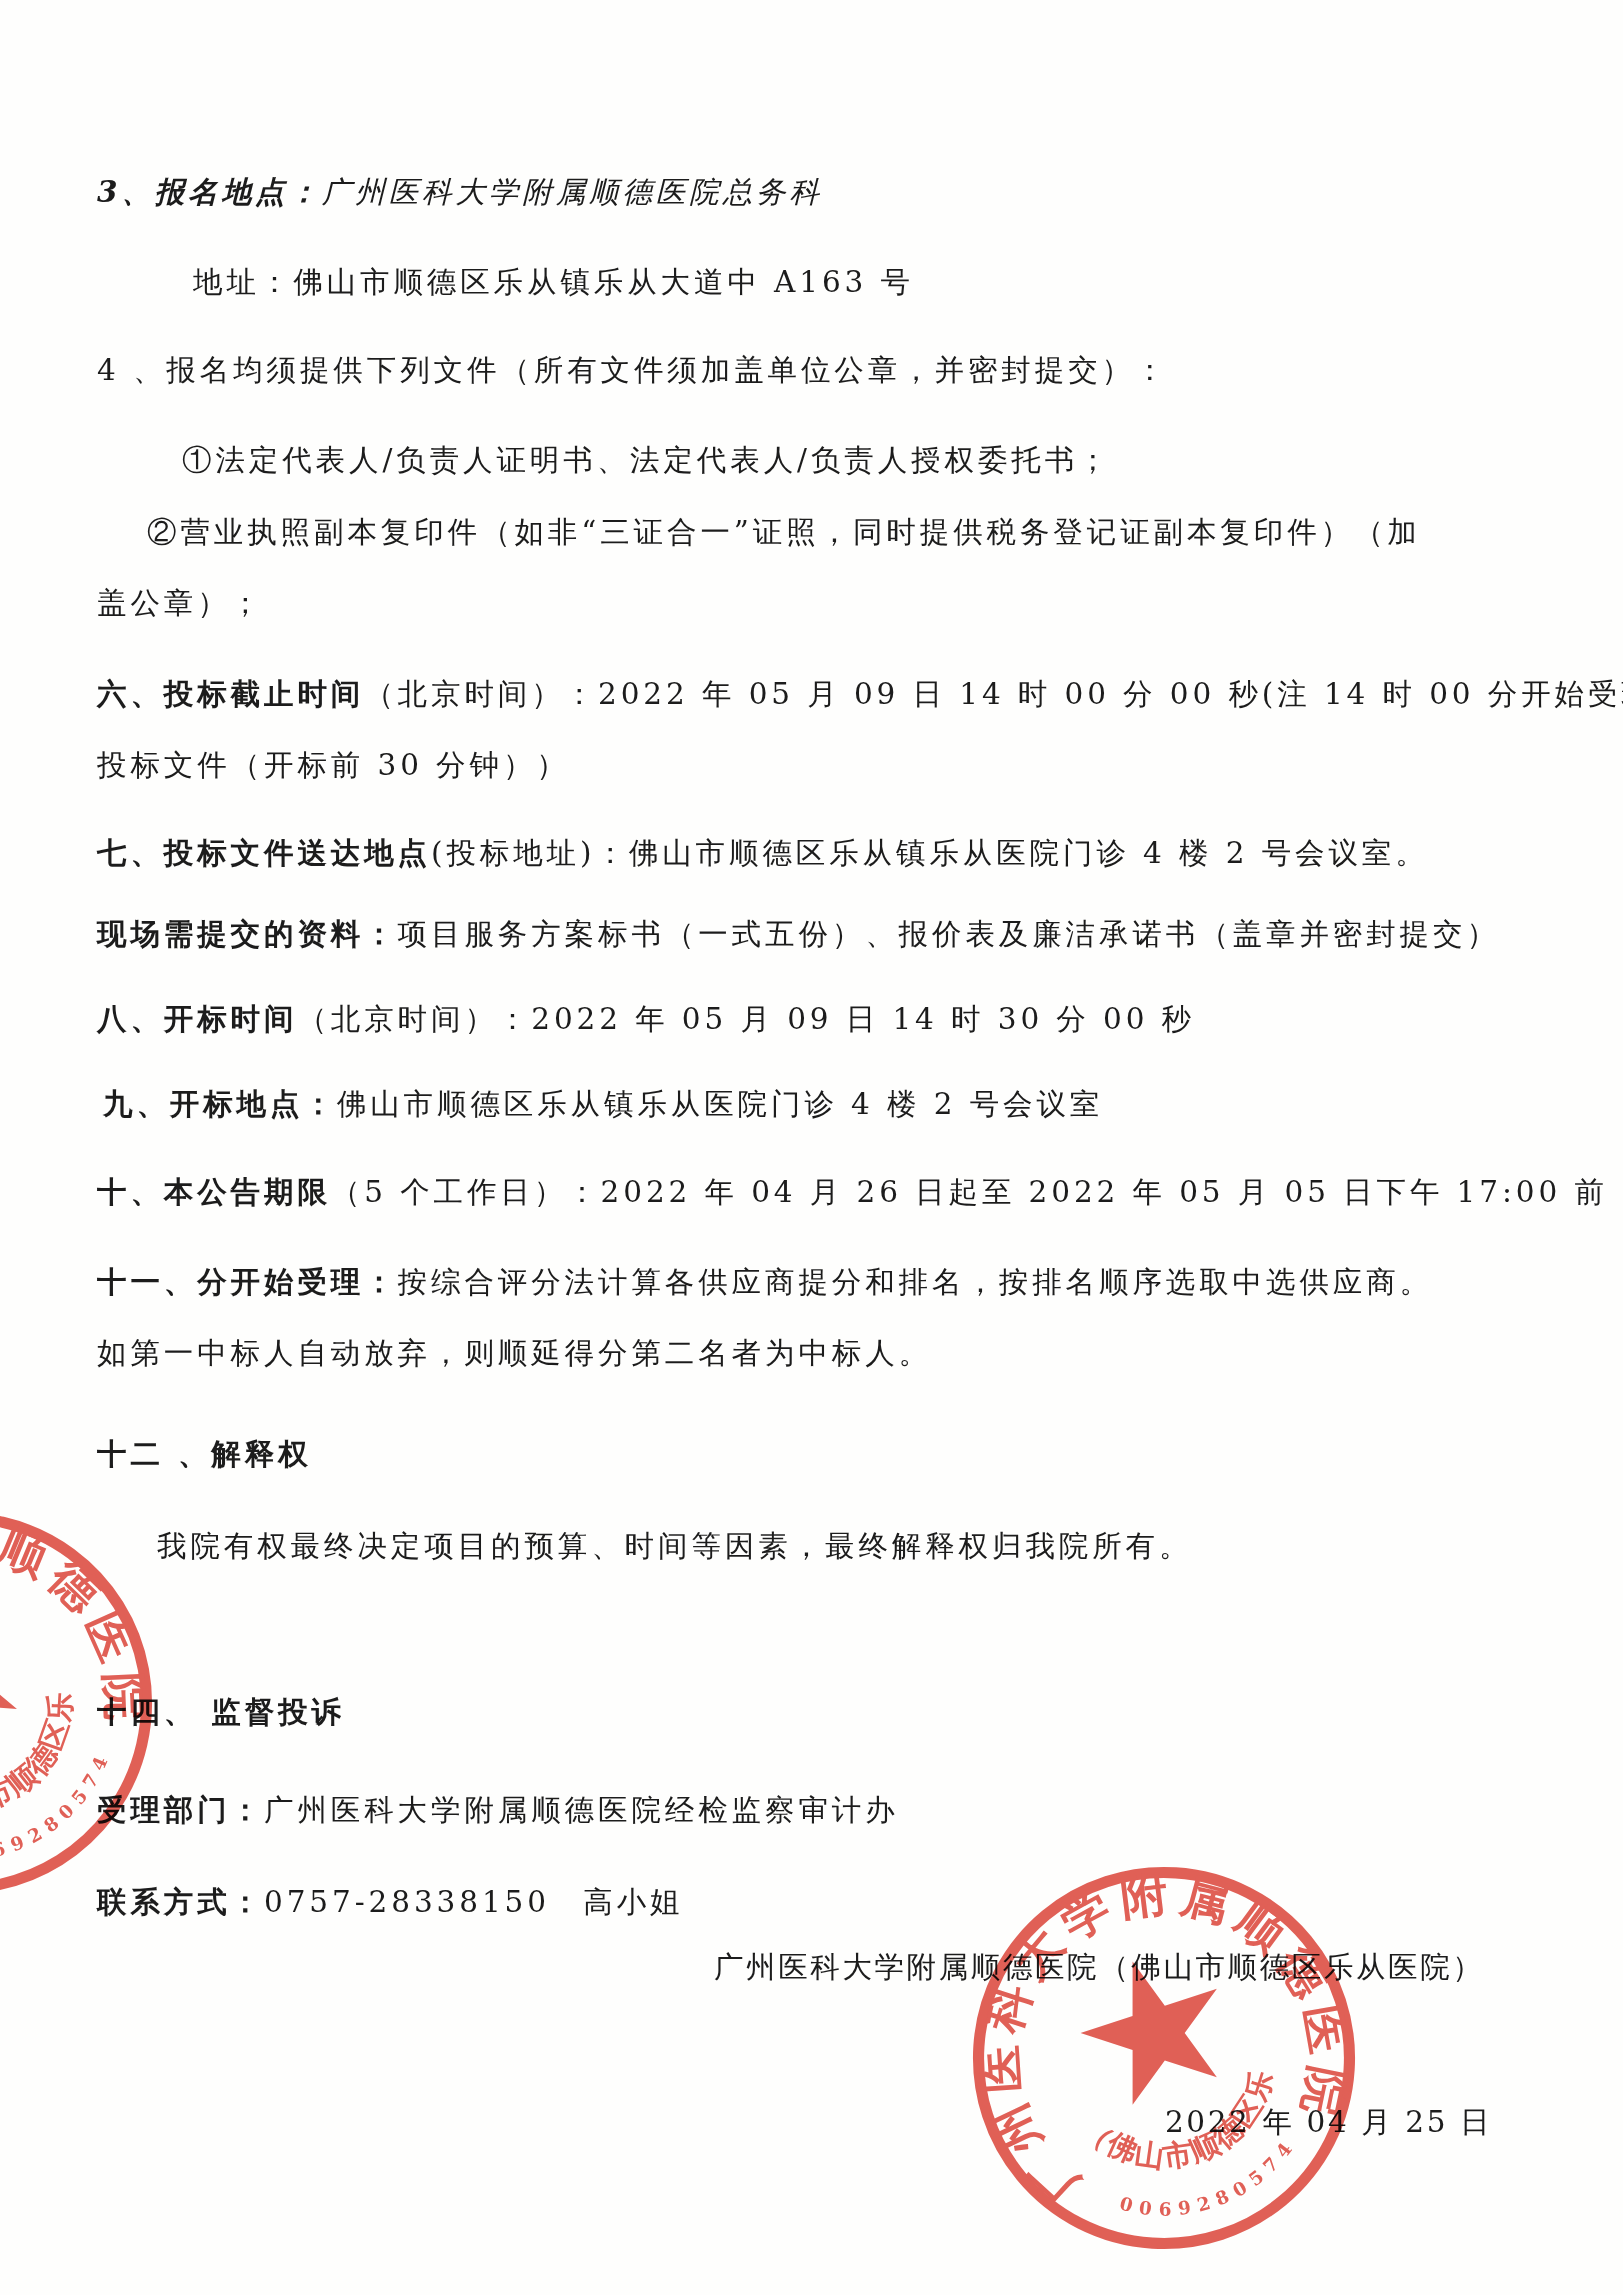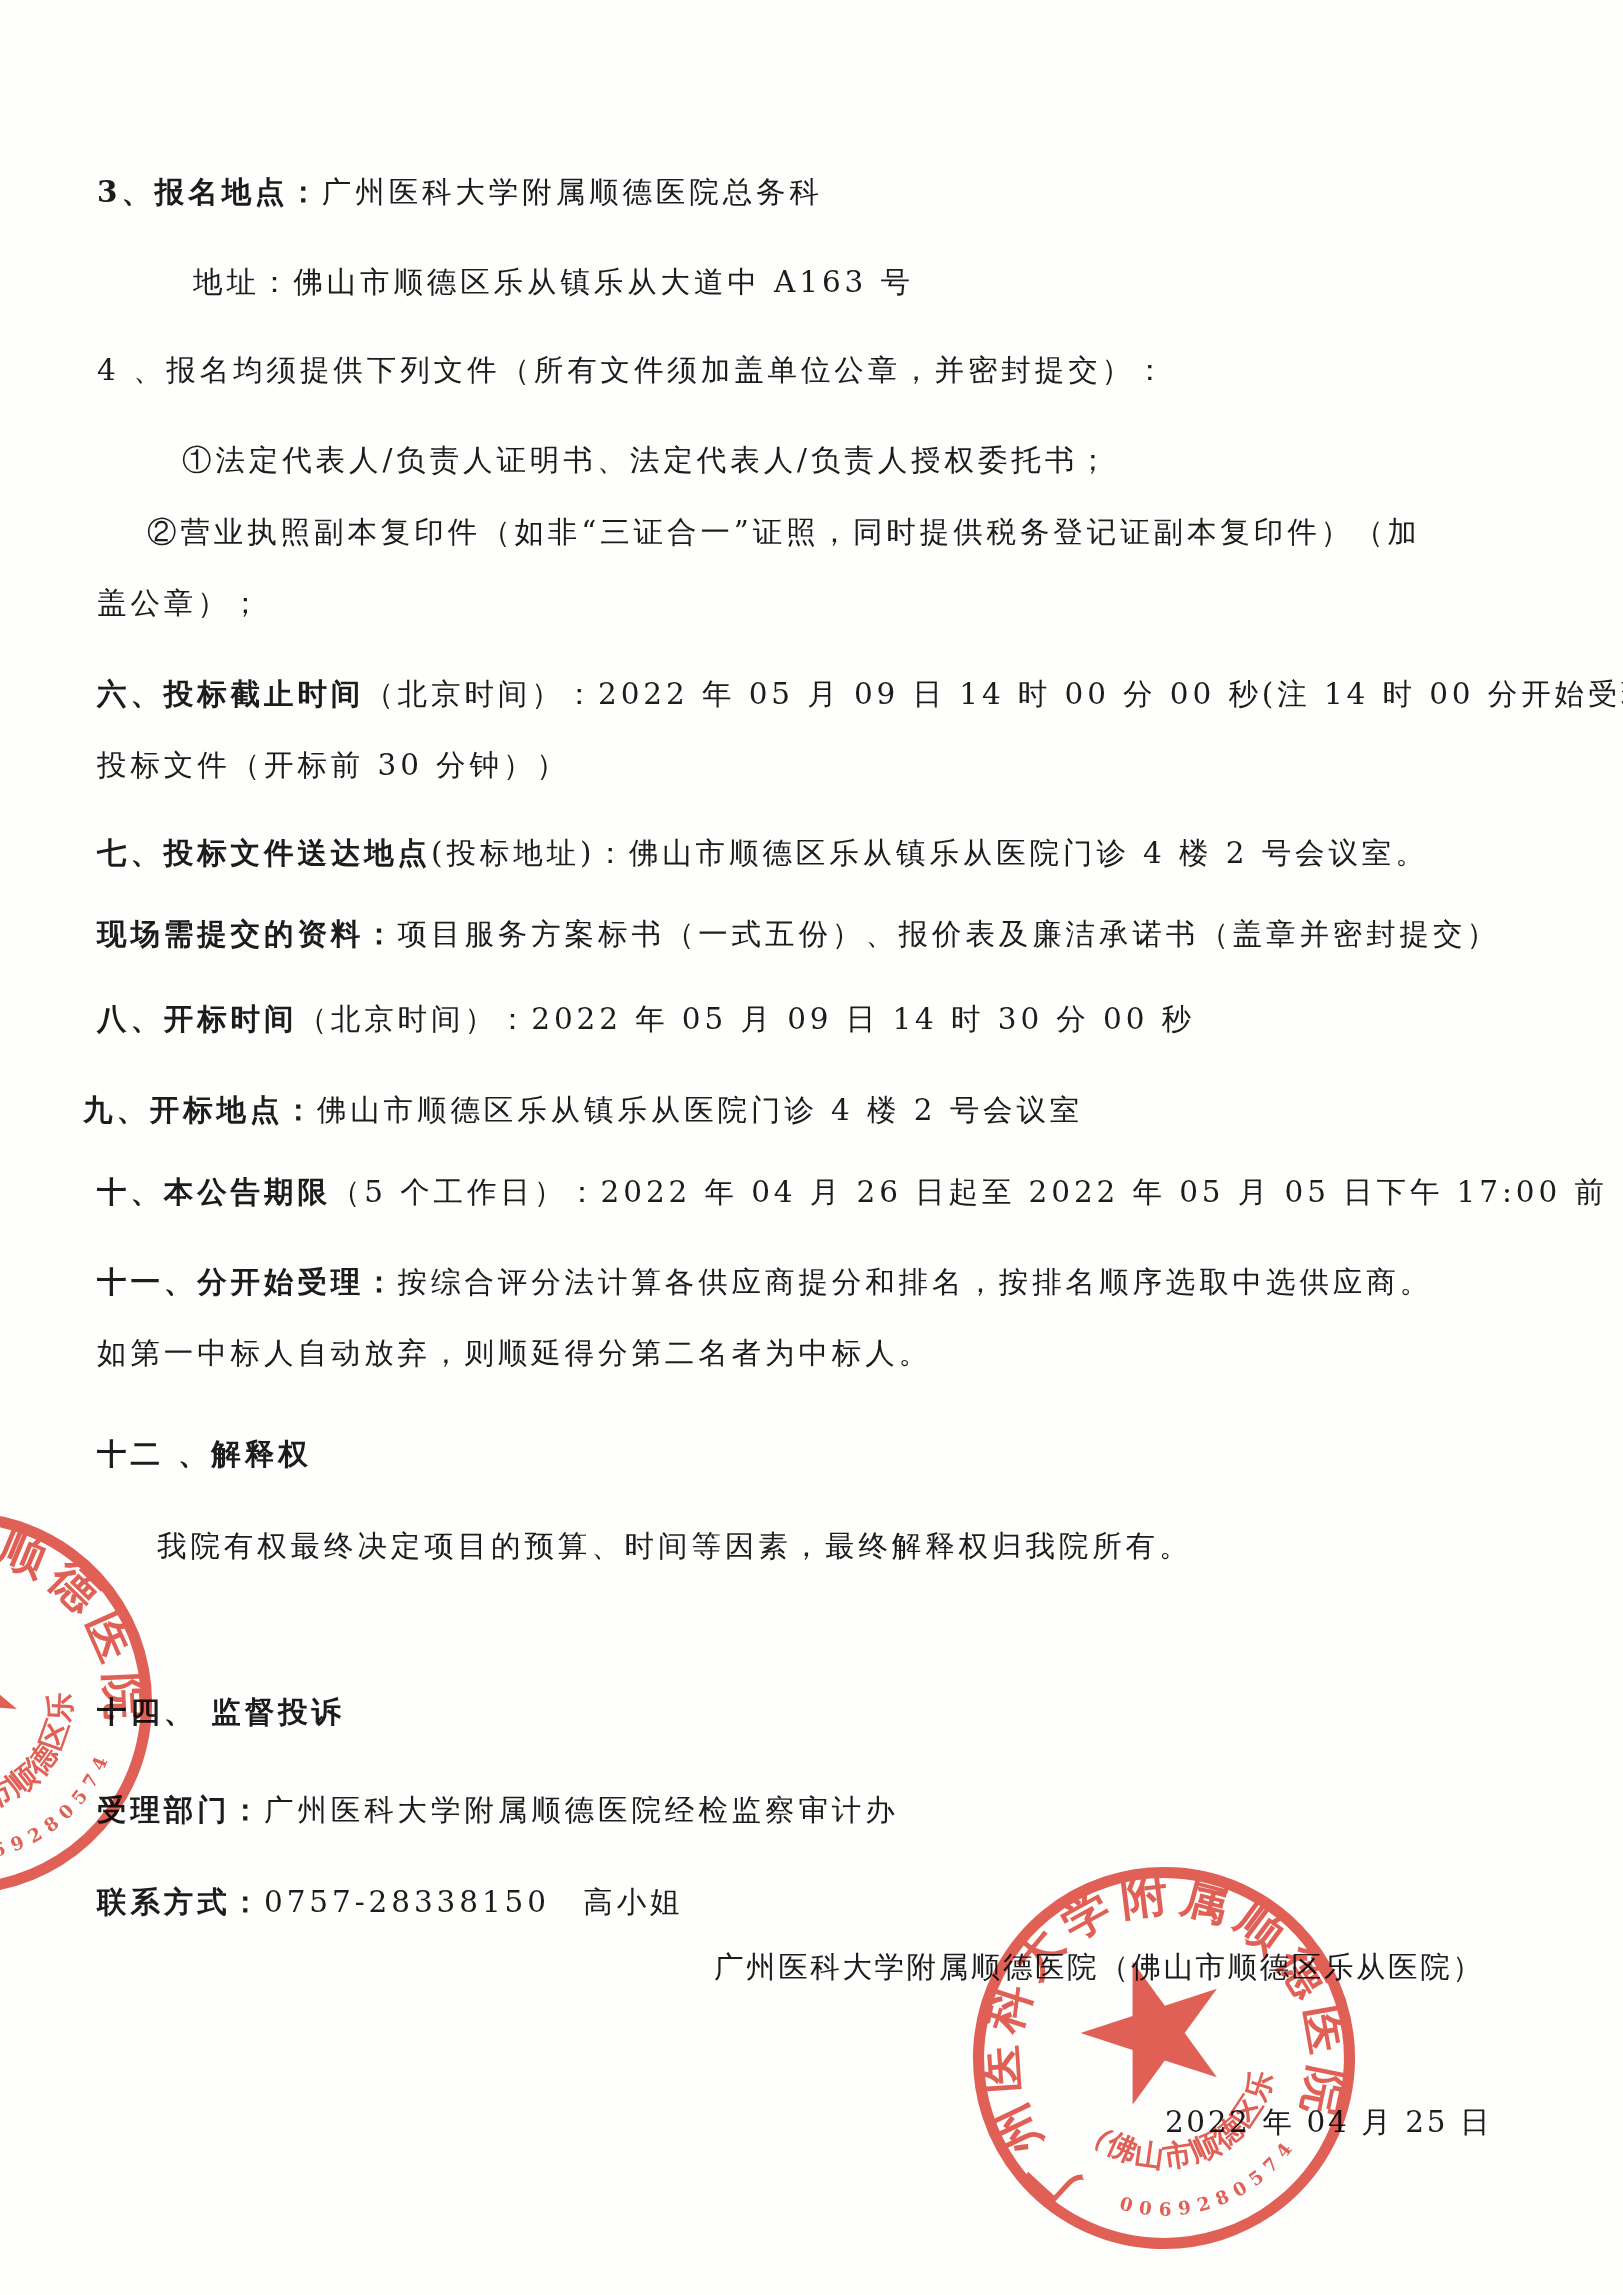--- a/index.html
+++ b/index.html
@@ -33,32 +33,32 @@
   .stamp text{
     font-family:"DejaVu Serif","Liberation Serif",serif;
     font-weight:700;
   }
 </style>
 </head>
 <body>
 
 <div id="page">
 
-  <div class="ln" style="top:172px;left:97px;"><span class="b">3、报名地点：</span><span>广州医科大学附属顺德医院总务科</span></div>
+  <div class="ln" style="top:172px;left:97px;font-style:italic;"><span class="b">3、报名地点：</span><span>广州医科大学附属顺德医院总务科</span></div>
   <div class="ln" style="top:262px;left:193px;"><span class="b"></span><span>地址：佛山市顺德区乐从镇乐从大道中 A163 号</span></div>
   <div class="ln" style="top:350px;left:97px;"><span class="b"></span><span>4 、报名均须提供下列文件（所有文件须加盖单位公章，并密封提交）：</span></div>
   <div class="ln" style="top:440px;left:147px;margin-left:35px;"><span class="b"></span><span>①法定代表人/负责人证明书、法定代表人/负责人授权委托书；</span></div>
   <div class="ln" style="top:512px;left:147px;"><span class="b"></span><span>②营业执照副本复印件（如非“三证合一”证照，同时提供税务登记证副本复印件）（加</span></div>
   <div class="ln" style="top:583px;left:97px;"><span class="b"></span><span>盖公章）；</span></div>
   <div class="ln" style="top:674px;left:97px;"><span class="b">六、投标截止时间</span><span>（北京时间）：2022 年 05 月 09 日 14 时 00 分 00 秒(注 14 时 00 分开始受理</span></div>
   <div class="ln" style="top:745px;left:97px;text-align:right;"><span class="b"></span><span>投标文件（开标前 30 分钟））</span></div>
   <div class="ln" style="top:833px;left:97px;"><span class="b">七、投标文件送达地点</span><span>(投标地址)：佛山市顺德区乐从镇乐从医院门诊 4 楼 2 号会议室。</span></div>
   <div class="ln" style="top:914px;left:97px;"><span class="b">现场需提交的资料：</span><span>项目服务方案标书（一式五份）、报价表及廉洁承诺书（盖章并密封提交）</span></div>
   <div class="ln" style="top:999px;left:97px;"><span class="b">八、开标时间</span><span>（北京时间）：2022 年 05 月 09 日 14 时 30 分 00 秒</span></div>
-  <div class="ln" style="top:1084px;left:83px;margin-top:6px;"><span class="b">九、开标地点：</span><span>佛山市顺德区乐从镇乐从医院门诊 4 楼 2 号会议室</span></div>
+  <div class="ln" style="top:1084px;left:103px;"><span class="b">九、开标地点：</span><span>佛山市顺德区乐从镇乐从医院门诊 4 楼 2 号会议室</span></div>
   <div class="ln" style="top:1172px;left:97px;"><span class="b">十、本公告期限</span><span>（5 个工作日）：2022 年 04 月 26 日起至 2022 年 05 月 05 日下午 17:00 前</span></div>
   <div class="ln" style="top:1262px;left:97px;"><span class="b">十一、分开始受理：</span><span>按综合评分法计算各供应商提分和排名，按排名顺序选取中选供应商。</span></div>
   <div class="ln" style="top:1333px;left:97px;"><span class="b"></span><span>如第一中标人自动放弃，则顺延得分第二名者为中标人。</span></div>
   <div class="ln" style="top:1434px;left:97px;"><span class="b">十二 、解释权</span><span></span></div>
   <div class="ln" style="top:1526px;left:157px;"><span class="b"></span><span>我院有权最终决定项目的预算、时间等因素，最终解释权归我院所有。</span></div>
   <div class="ln" style="top:1692px;left:97px;"><span class="b">十四、 监督投诉</span><span></span></div>
   <div class="ln" style="top:1790px;left:97px;"><span class="b">受理部门：</span><span>广州医科大学附属顺德医院经检监察审计办</span></div>
   <div class="ln" style="top:1882px;left:97px;"><span class="b">联系方式：</span><span>0757-28338150　高小姐</span></div>
 
   <div class="sig" style="top:1948px;left:714px;text-align:right;">广州医科大学附属顺德医院（佛山市顺德区乐从医院）</div>

